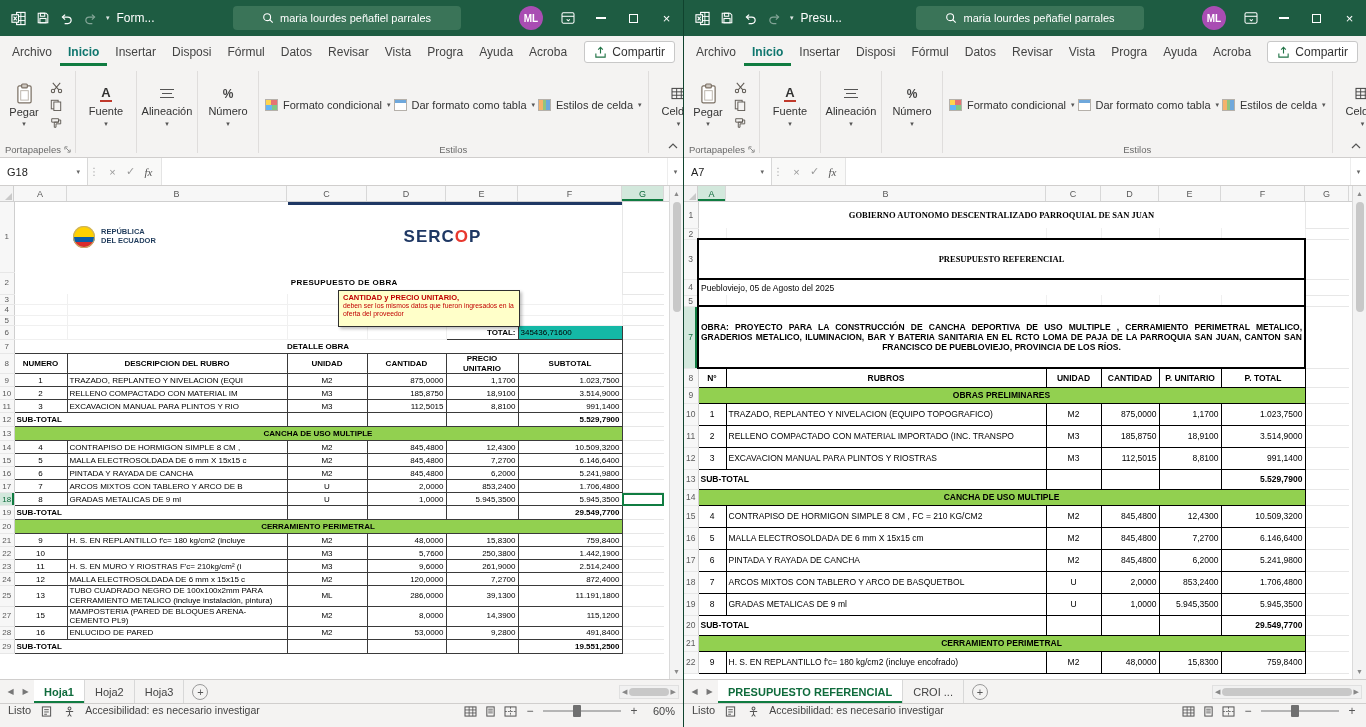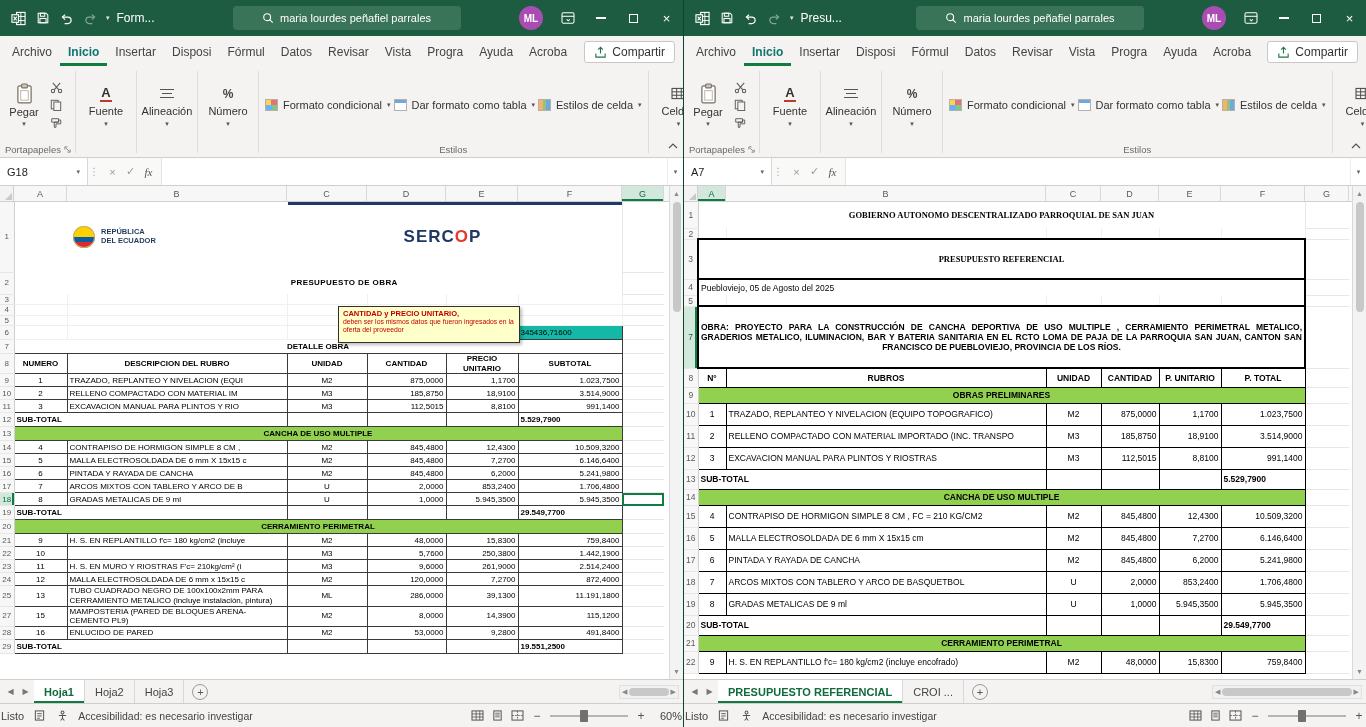--- a/index.html
+++ b/index.html
@@ -116,42 +116,42 @@
 .w1 .framed td.cell:nth-child(7){border-right:2px solid #000}
 
 .doctitle{font-size:13px;font-weight:bold;text-align:center;letter-spacing:.4px}
 .banner{font-weight:bold;text-align:center;font-size:9px}
 .th{font-weight:bold;text-align:center;font-size:7.5px;line-height:1.1}
 .w1 .th{font-size:8.2px}
 .c-n{text-align:center}
 .c-unit{text-align:center}
 .c-num{text-align:right}
 .c-stl{font-weight:bold;font-size:8.5px}
-.c-stt{font-weight:bold;text-align:left;font-size:8.5px}
+.c-stt{font-weight:bold;text-align:right;font-size:8.5px}
 .w1 .c-stl,.w1 .c-stt{font-size:9px}
 .c-sec{background:#92D050;font-weight:bold;text-align:center;font-size:8.5px}
 .w1 .c-sec{font-size:9px}
 .totlabel{font-weight:bold;text-align:right;font-size:8.5px}
 .totvalue{background:#14b8a6;border:1px solid #3a3a3a;font-weight:normal;text-align:left;font-size:8.5px}
 .mtitle{font-family:"Liberation Serif",serif;font-weight:bold;font-size:12.5px;text-align:center;}
 .btitle{font-family:"Liberation Serif",serif;font-weight:bold;font-size:21px;text-align:center;border:2px solid #000}
 .dline{font-size:8.5px;padding-left:8px;border-left:2px solid #000;border-right:2px solid #000}
 .obra{font-weight:bold;font-size:9px;line-height:1.4;text-align:justify;text-align-last:center;padding:3px 10px;border:2px solid #000}
 
 
 .govlogo{display:flex;align-items:center;gap:6px;padding-left:4px}
 .gov-emblem{width:22px;height:22px;border-radius:50%;background:linear-gradient(180deg,#FFD100 0 50%,#0B5BA5 50% 72%,#D92B2B 72% 100%);box-shadow:inset 0 0 0 1px #c8b06a;flex:0 0 auto}
 .gov-text{font-size:7.5px;font-weight:bold;color:#1F3B5B;line-height:1.15}
 .sercop{font-size:17px;font-weight:bold;letter-spacing:1px;text-align:center}
 .s-n{color:#1F3864}
 .s-o{color:#E8392F}
 
 
 .topline{position:absolute;left:288px;top:0;width:334px;height:3px;background:#1F3864;z-index:4}
-.comment{position:absolute;left:338px;top:104px;width:182px;height:37px;background:#FFFFC9;border:1px solid #303030;box-shadow:2px 2px 3px rgba(0,0,0,.25);padding:2px 4px;z-index:5}
+.comment{position:absolute;left:338px;top:88px;width:182px;height:37px;background:#FFFFC9;border:1px solid #303030;box-shadow:2px 2px 3px rgba(0,0,0,.25);padding:2px 4px;z-index:5}
 .cm-title{font-size:7.5px;font-weight:bold;color:#C00000}
 .cm-body{font-size:6.8px;color:#C00000;line-height:1.2}
 
 
 .vscroll{width:14px;background:#F3F3F3;border-left:1px solid #DADADA;display:flex;flex-direction:column;align-items:center;flex:0 0 auto;padding:1px 0}
 .va{font-size:7px;color:#8a8a8a;height:13px;display:flex;align-items:center}
 .va.vb{margin-top:auto}
 .vthumb{width:8px;height:110px;background:#C8C8C8;border-radius:4px;margin-top:2px}
 
 
@@ -160,21 +160,21 @@
 .stabs{display:flex;height:100%}
 .stab{display:flex;align-items:center;padding:0 10px;font-size:11px;color:#444;border-right:1px solid #D8D8D8;white-space:nowrap}
 .stab.active{background:#fff;color:#0F6B3C;font-weight:bold;box-shadow:inset 0 -2px 0 #107C41}
 .addsheet{width:16px;height:16px;border:1px solid #9a9a9a;border-radius:50%;display:flex;align-items:center;justify-content:center;font-size:11px;color:#555;margin-left:6px;flex:0 0 auto}
 .hscroll{margin-left:auto;display:flex;align-items:center;gap:2px;flex:0 0 auto;width:150px;background:#F1F1F1;border:1px solid #E0E0E0;height:14px;padding:0 2px}
 .w0 .hscroll{width:60px}
 .ha{font-size:7px;color:#888}
 .hthumb{flex:1;height:8px;background:#C8C8C8;border-radius:4px}
 
 
-.status{height:24px;background:#F4F3F2;border-top:1px solid #D0CECD;display:flex;align-items:center;padding:0 1px;gap:8px;font-size:11px;color:#444;flex:0 0 auto}
+.status{height:24px;background:#F4F3F2;border-top:1px solid #D0CECD;display:flex;align-items:flex-start;padding:0 8px;gap:8px;font-size:11px;color:#444;flex:0 0 auto}
 .st-ic{width:15px;height:14px;display:flex;align-items:center;justify-content:center;color:#555}
 .st-acc{font-size:10.5px}
 .st-right{margin-left:auto;display:flex;align-items:center;gap:7px}
 .view-ic{display:flex;color:#555}
 .zoombtn{font-size:12px;color:#555;width:12px;text-align:center}
 .zoom-slider{width:78px;height:12px;position:relative;display:flex;align-items:center}
 .zs-track{width:100%;height:2px;background:#B5B5B5}
 .zs-thumb{position:absolute;left:38%;width:8px;height:12px;background:#707070;border-radius:1px}
 .zoom-label{min-width:28px;text-align:right}
 .zoom-label:empty{display:none}

